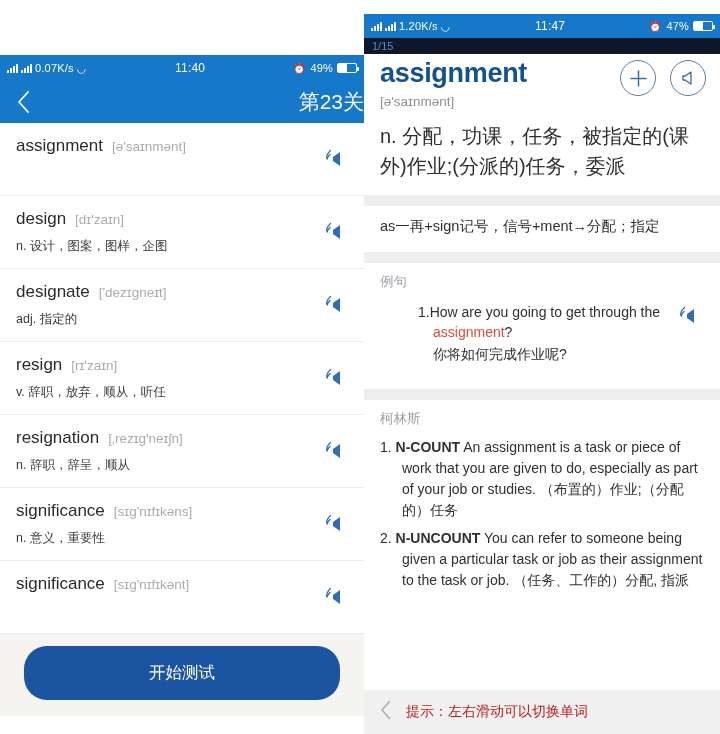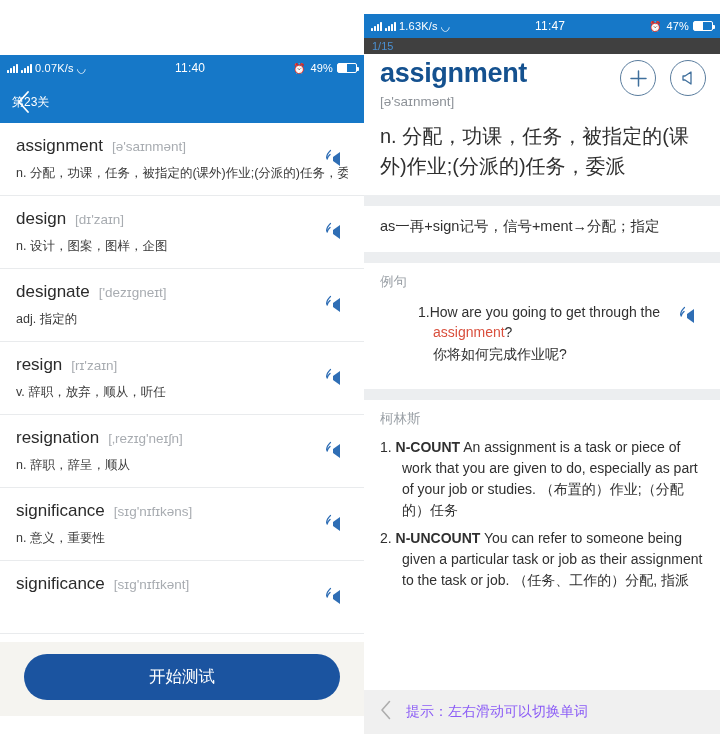--- a/index.html
+++ b/index.html
@@ -47,22 +47,22 @@
 
   .navbar {
     height: 42px; background: #1678c8; color: #fff;
     display: flex; align-items: center; position: relative;
   }
   .nav-back {
     width: 46px; height: 42px; display: flex; align-items: center;
     justify-content: center; font-size: 22px; font-weight: 300;
   }
   .nav-title {
-    position: absolute; left: 12px; right: 0; text-align: left;
-    font-size: 12px; font-weight: 500; pointer-events: none;
+    position: absolute; left: 12px; right: 0; text-align: right;
+    font-size: 21px; font-weight: 500; pointer-events: none;
   }
 
   .wordlist { flex: 1; overflow: hidden; background: #fff; }
   .word-item {
     position: relative;
     padding: 13px 16px 13px 16px;
     border-bottom: 1px solid #e9ebed;
     min-height: 73px;
   }
   .wi-head { display: flex; align-items: baseline; gap: 9px; }
@@ -74,39 +74,39 @@
   }
   .spk-btn {
     position: absolute; right: 16px; top: 50%; transform: translateY(-50%);
     width: 22px; height: 20px;
   }
 
   .start-wrap {
     background: #f5f4f0; padding: 12px 24px 16px 24px;
   }
   .start-btn {
-    width: 100%; height: 46px; border-radius: 23px;
+    width: 100%; height: 54px; border-radius: 23px;
     background: #1b54a0; color: #fff; font-size: 16.5px;
     display: flex; align-items: center; justify-content: center;
     border: none; font-family: inherit;
   }
   .left-bottom-pad { height: 18px; background: #ffffff; }
 
   
   .right {
     width: 356px; height: 734px;
     background: #ffffff; position: relative;
     display: flex; flex-direction: column;
   }
   .right-top-pad { height: 14px; background: #fff; }
   .statusbar.r { height: 24px; }
 
   .progress-line {
     font-size: 11px; color: #4a8fd0; padding: 2px 0 2px 8px;
-    background: #404040;
+    background: #0f172a;
   }
 
   .rbody { flex: 1; overflow: hidden; }
 
   .word-head {
     padding: 4px 16px 12px 16px; position: relative;
   }
   .wh-word {
     font-size: 27px; font-weight: bold; color: #14518f;
     letter-spacing: -.3px;
@@ -145,21 +145,21 @@
   }
   .collins-item b { font-weight: bold; }
   .collins-num { }
 
   .hint-bar {
     position: absolute; left: 0; right: 0; bottom: 0;
     height: 44px; background: #f0f0f0;
     display: flex; align-items: center; gap: 14px; padding: 0 16px;
   }
   .hint-back { font-size: 20px; color: #adadad; font-weight: 300; }
-  .hint-text { font-size: 14px; color: #8b5cf6; }
+  .hint-text { font-size: 14px; color: #b91c1c; }
   .hint-spacer { height: 44px; }
 </style>
 </head>
 <body>
 
 <div class="screens">
 
   <div class="left">
     <div class="left-top-pad"></div>
 
@@ -199,21 +199,20 @@
       <div class="nav-title">第23关</div>
     </div>
 
     <div class="wordlist">
 
       <div class="word-item">
         <div class="wi-head">
           <span class="wi-word">assignment</span>
           <span class="wi-phon">[ə'saɪnmənt]</span>
         </div>
-        <div class="wi-def">n. 分配，功课，任务，被指定的(课外)作业;(分派的)任务，委</div>
         <div class="spk-btn">
           <svg width="22" height="20" viewBox="0 0 22 20">
             <path d="M14 3 L14 17 L7 12 L7 8 Z" fill="#2f6eb5"></path>
             <path d="M4 5.5 Q1.2 8 1.2 10" fill="none" stroke="#2f6eb5" stroke-width="1.4" stroke-linecap="round"></path>
             <path d="M4.5 1.5 Q0.6 5 0.6 9" fill="none" stroke="#2f6eb5" stroke-width="1.2" stroke-linecap="round"></path>
           </svg>
         </div>
       </div>
 
       <div class="word-item">
@@ -323,21 +322,21 @@
             <i></i>
             <i></i>
             <i></i>
           </span>
         <span class="sig">
             <i></i>
             <i></i>
             <i></i>
             <i></i>
           </span>
-        <span>1.63K/s</span>
+        <span>1.20K/s</span>
         <span class="wifi">◡</span>
       </div>
       <div class="sb-center">11:47</div>
       <div class="sb-right">
         <span class="alarm">⏰</span>
         <span>47%</span>
         <span class="batt">
             <span></span>
           </span>
       </div>

